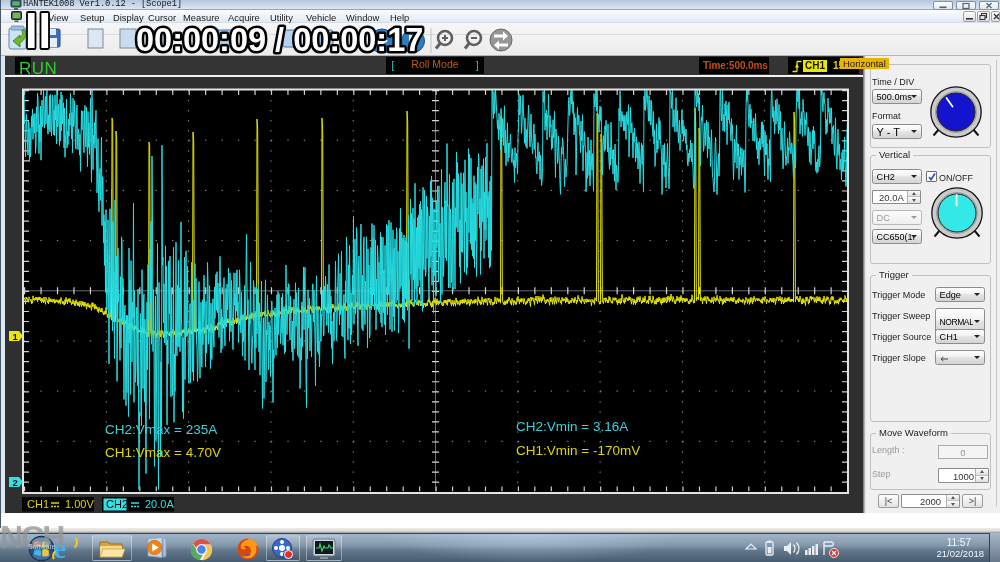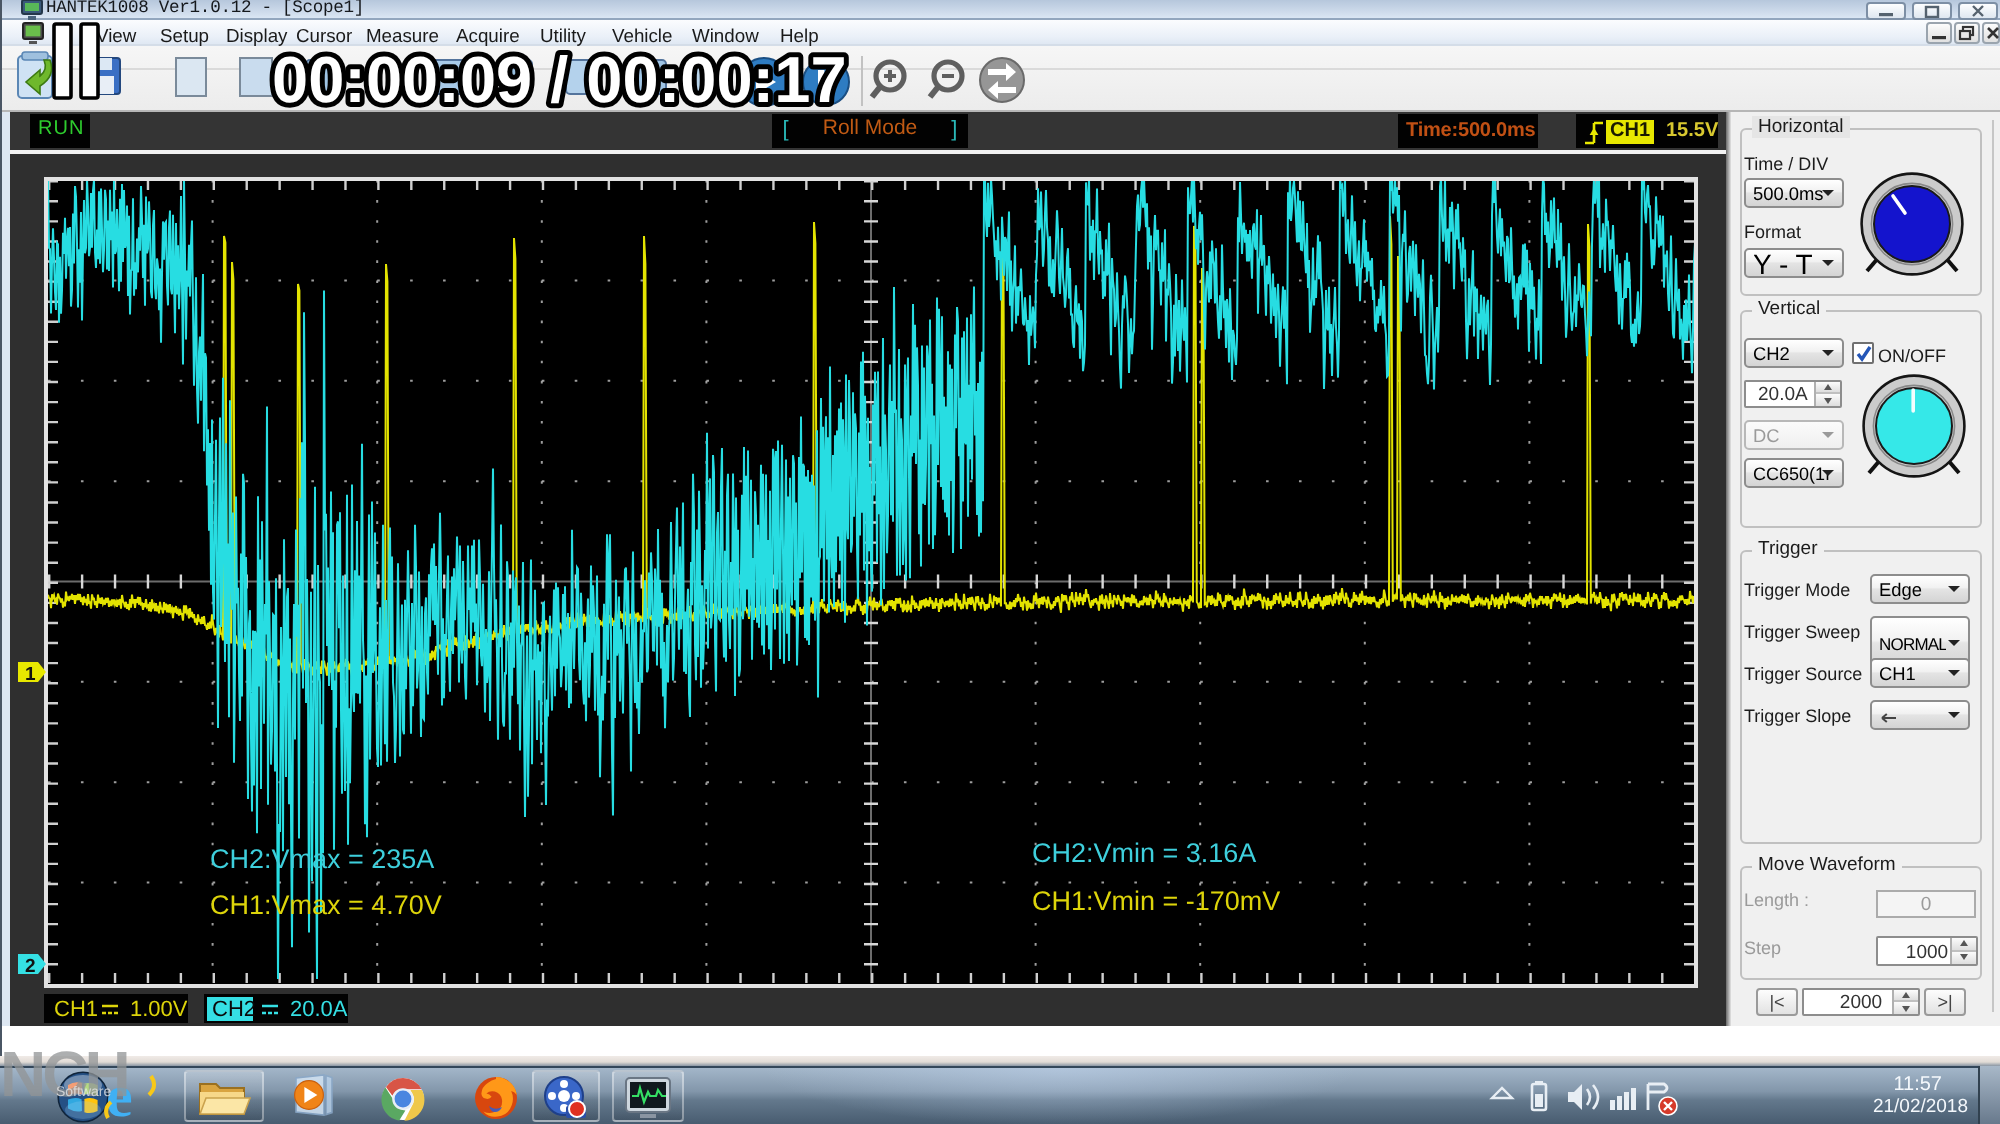--- a/index.html
+++ b/index.html
@@ -155,21 +155,21 @@
 <line x1="440" y1="19.5" x2="436" y2="24.5" stroke="#5f5f5f" stroke-width="3"></line>
 <circle cx="474" cy="14" r="7" fill="none" stroke="#5f5f5f" stroke-width="2.6"></circle>
 <line x1="471" y1="14" x2="477" y2="14" stroke="#5f5f5f" stroke-width="2"></line>
 <line x1="469" y1="19.5" x2="465" y2="24.5" stroke="#5f5f5f" stroke-width="3"></line>
 <circle cx="501" cy="16" r="11" fill="#969696" stroke="#6a6a6a"></circle>
 <path d="M494,13 h9 v-3 l5,4.5 l-5,4.5 v-3 h-9 z" fill="#fff" transform="translate(0,-2.5)"></path>
 <path d="M508,19 h-9 v-3 l-5,4.5 l5,4.5 v-3 h9 z" fill="#fff" transform="translate(0,0.5)"></path>
 </g>
     </svg>
 <div class="abs" id="strip"></div>
-<div class="sbox" style="left:15px;width:30px;color:#2ecc2e;padding:1.5px 0 0 4px;letter-spacing:0.5px;font-size:10px">RUN</div>
+<div class="sbox" style="left:15px;width:16px;color:#2ecc2e;padding:1.5px 0 0 4px;letter-spacing:0.5px;font-size:17px">RUN</div>
 <div class="sbox" style="left:386px;width:98px;text-align:center;padding-top:1.5px"><span style="color:#2ab8b8">[</span><span style="color:#c05a14;font-size:10.5px;padding:0 17px;position:relative;top:-0.5px">Roll Mode</span><span style="color:#2ab8b8">]</span></div>
 <div class="sbox" style="left:699px;width:70px;color:#c05014;padding:2.5px 0 0 4px;font-size:10px;font-weight:bold;letter-spacing:-0.1px">Time:500.0ms</div>
 <div class="sbox" style="left:788px;width:71px;padding-top:2px">
   <svg style="position:absolute;left:4px;top:1.5px" width="12" height="14" viewBox="0 0 12 14">
         <path d="M0.5,12.5 h4.5 M5,12.5 v-10 M5,2.5 h4.5" stroke="#e8e800" stroke-width="1.3" fill="none"></path>
         <path d="M2.8,8.5 l2.2,-3.6 l2.2,3.6 z" fill="#e8e800"></path>
       </svg>
   <span style="position:absolute;left:15px;top:2.5px;background:#e8e800;color:#1a1a00;padding:0.5px 2px 0;height:12px;font-weight:bold;font-size:10px">CH1</span>
   <span style="position:absolute;left:45px;top:3px;color:#d8c830;font-size:10px;font-weight:bold">15.5V</span>
 </div>
@@ -228,29 +228,29 @@
 <path d="M126,426 h8 M126,429.5 h2 m1,0 h2 m1,0 h2" stroke="#35dfe4" stroke-width="1.3" fill="none"></path>
 <text x="140" y="431" fill="#35dfe4">20.0A</text>
 </g>
 </svg></div>
 <div class="abs" id="leftstripe"></div>
 <div class="abs" style="left:0;top:0;width:1px;height:528px;background:#4a5664"></div>
 <div class="abs" id="panel"></div>
 <div class="abs" id="paneledge"></div>
 <div class="abs" style="left:995.5px;top:60px;width:1px;height:446px;background:#c6c6c6"></div>
 <div class="grp" style="left:870px;top:64px;width:121px;height:84px"></div>
-    <div class="lbl" style="left:876px;top:58px;background:#e5e5e5;padding:0 3px;font-size:9.5px;color:#1c1c1c">Horizontal</div>
+    <div class="lbl" style="left:840px;top:58px;background:#eab308;padding:0 3px;font-size:9.5px;color:#1c1c1c">Horizontal</div>
 <div class="lbl" style="left:872px;top:77px;color:#1c1c1c;font-size:9px;font-weight:normal;letter-spacing:0">Time / DIV</div>
 <div class="combo" style="left:872px;top:89px;width:50px;height:15px">
       <span style="font-size:9.2px;letter-spacing:0px">500.0ms</span>
       <i></i>
     </div>
 <div class="lbl" style="left:872px;top:111px;color:#1c1c1c;font-size:9px;font-weight:normal;letter-spacing:0">Format</div>
 <div class="combo" style="left:872px;top:124px;width:50px;height:15px">
-      <span style="font-size:14px;letter-spacing:0px">Y - T</span>
+      <span style="font-size:11px;letter-spacing:0px">Y - T</span>
       <i></i>
     </div>
 <svg style="position:absolute;left:927px;top:83px" width="58" height="58" viewBox="0 0 58 58">
 <path d="M12.5,45.5 L6.5,52.5" stroke="#111" stroke-width="2"></path>
 <path d="M45.5,45.5 L51.5,52.5" stroke="#111" stroke-width="2"></path>
 <circle cx="29" cy="29" r="25.2" fill="#cbcbcb" stroke="#151515" stroke-width="1.3"></circle>
 <circle cx="29" cy="29" r="20.3" fill="none" stroke="#888" stroke-width="0.8"></circle>
 <circle cx="29" cy="29" r="19" fill="#1414cd" stroke="#1a1a1a" stroke-width="1"></circle>
 <path d="M19.5,15 L25.5,23.5" stroke="#fff" stroke-width="1.8" stroke-linecap="round"></path>
 </svg>

